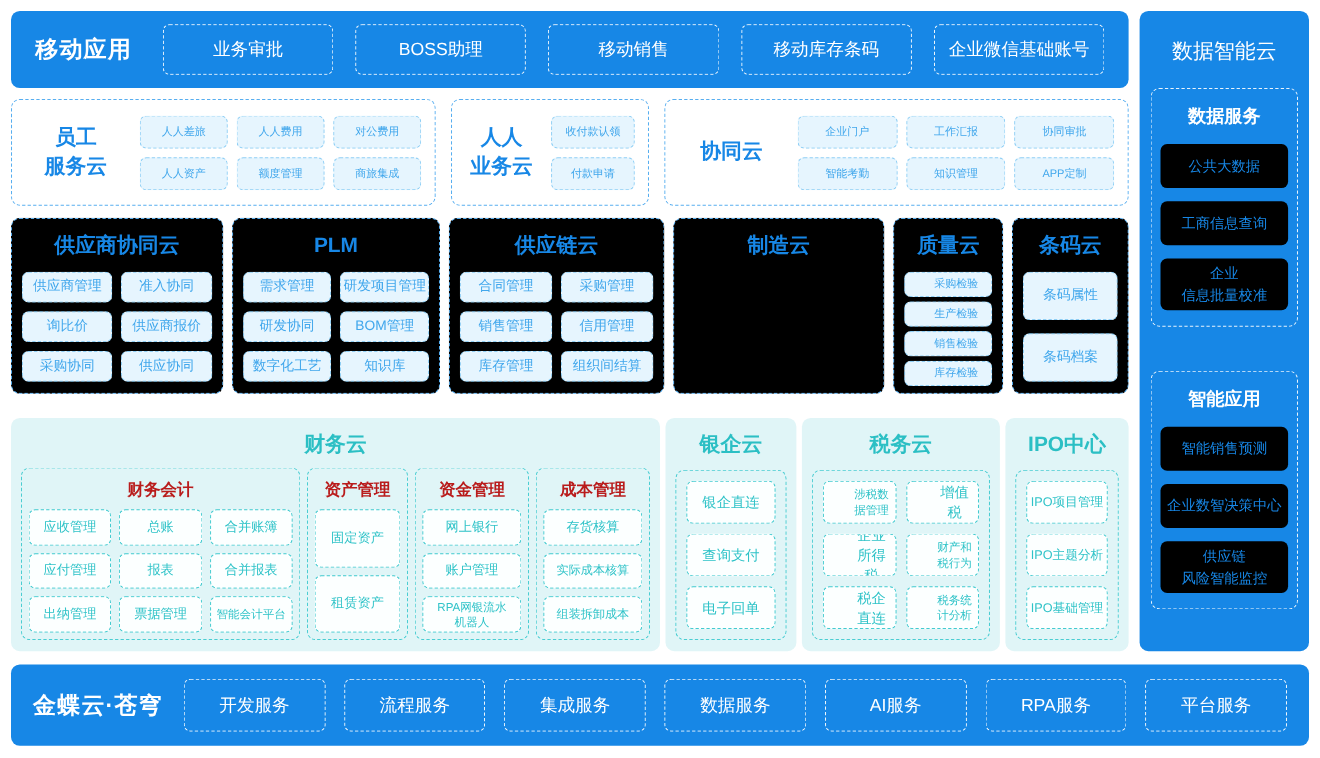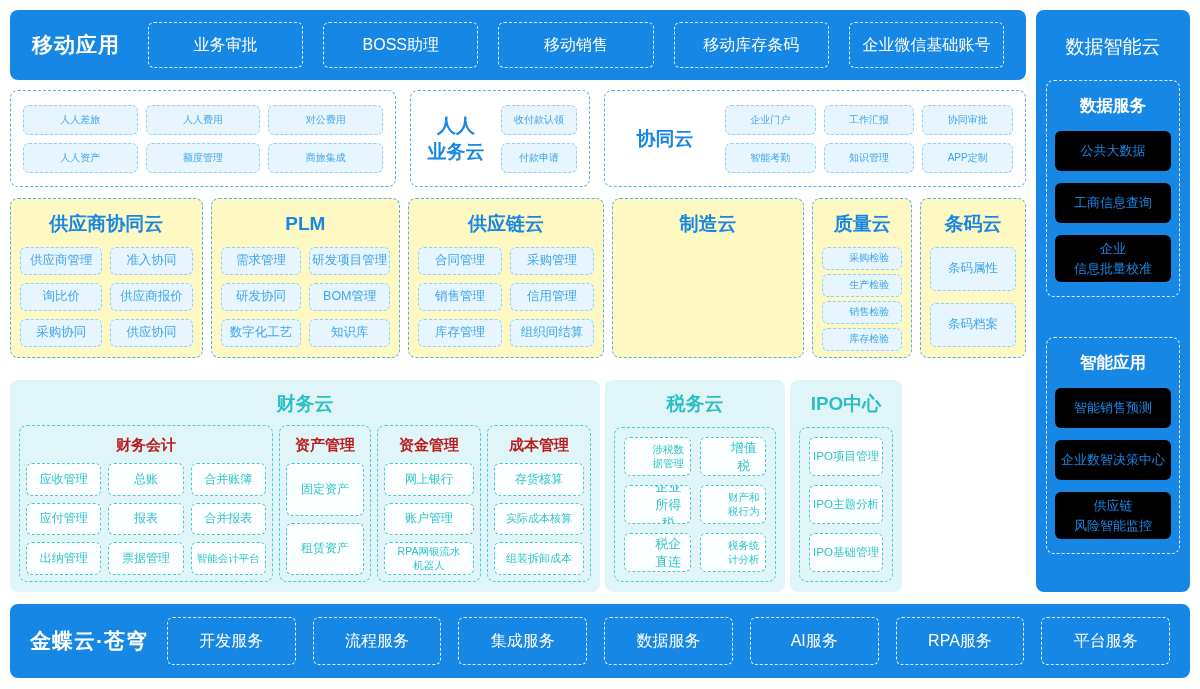--- a/index.html
+++ b/index.html
@@ -25,21 +25,21 @@
   .obox{background:#fff;border:1px dashed #57AEF0;border-radius:8px;box-sizing:border-box;
         display:flex;align-items:center;padding:10px 12px;gap:12px;}
   .obox-title{color:#1787E6;font-weight:bold;font-size:19px;line-height:1.35;
               text-align:center;white-space:pre-line;flex:none;}
   .row2{position:absolute;left:10px;top:90px;width:1016px;height:97px;display:flex;gap:14px;}
   .b-emp{width:386px;}  .b-emp .obox-title{width:92px;}
   .b-ren{width:180px;}  .b-ren .obox-title{width:66px;}
   .b-col{flex:1;}       .b-col .obox-title{width:96px;}
 
   .row3{position:absolute;left:10px;top:198px;width:1016px;height:160px;display:flex;gap:8px;}
-  .vbox{background:#fef9c3;border:1px dashed #57AEF0;border-radius:8px;box-sizing:border-box;
+  .vbox{background:#000000;border:1px dashed #57AEF0;border-radius:8px;box-sizing:border-box;
         display:flex;flex-direction:column;align-items:center;padding:12px 9px 10px;}
   .vbox .obox-title{margin-bottom:10px;white-space:nowrap;}
   .v1{width:193px;} .v2{width:190px;} .v3{width:196px;} .v4{width:193px;}
   .v5{width:100px;} .v6{width:106px;}
 
   .chips{display:grid;gap:8px;flex:1;width:100%;box-sizing:border-box;min-height:0;}
   .cols1{grid-template-columns:1fr;}
   .cols2{grid-template-columns:1fr 1fr;}
   .cols3{grid-template-columns:1fr 1fr 1fr;}
   .chip-b{background:#E6F5FE;border:1px dashed #8FCFF5;border-radius:6px;color:#41A7EC;
@@ -110,20 +110,22 @@
     <div class="bar-btn">业务审批</div>
         <div class="bar-btn">BOSS助理</div>
         <div class="bar-btn">移动销售</div>
         <div class="bar-btn">移动库存条码</div>
         <div class="bar-btn">企业微信基础账号</div>
       </div>
   </header>
 
   <section class="row2">
     <div class="obox b-emp">
+      <div class="obox-title">员工
+服务云</div>
       <div class="chips cols3">
 
       <div class="chip-b">人人差旅</div>
           <div class="chip-b">人人费用</div>
           <div class="chip-b">对公费用</div>
           <div class="chip-b">人人资产</div>
           <div class="chip-b">额度管理</div>
           <div class="chip-b">商旅集成</div>
         </div>
     </div>
@@ -251,20 +253,31 @@
           <div class="fgroup-title">成本管理</div>
           <div class="chips cols1">
 
           <div class="chip-t">存货核算</div>
               <div class="chip-t">实际成本核算</div>
               <div class="chip-t">组装拆卸成本</div>
             </div>
         </div>
       </div>
     </div>
+    <div class="tblock t-bank">
+      <div class="tblock-title">银企云</div>
+      <div class="tinner">
+        <div class="chips cols1">
+
+        <div class="chip-t">银企直连</div>
+            <div class="chip-t">查询支付</div>
+            <div class="chip-t">电子回单</div>
+          </div>
+      </div>
+    </div>
     <div class="tblock t-tax">
       <div class="tblock-title">税务云</div>
       <div class="tinner">
         <div class="chips cols2">
 
         <div class="chip-t">涉税数据管理</div>
             <div class="chip-t">增值税</div>
             <div class="chip-t">企业所得税</div>
             <div class="chip-t">财产和税行为</div>
             <div class="chip-t">税企直连</div>

